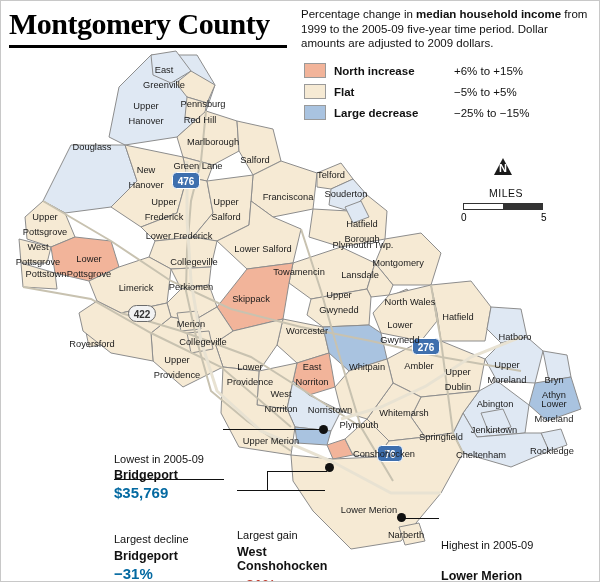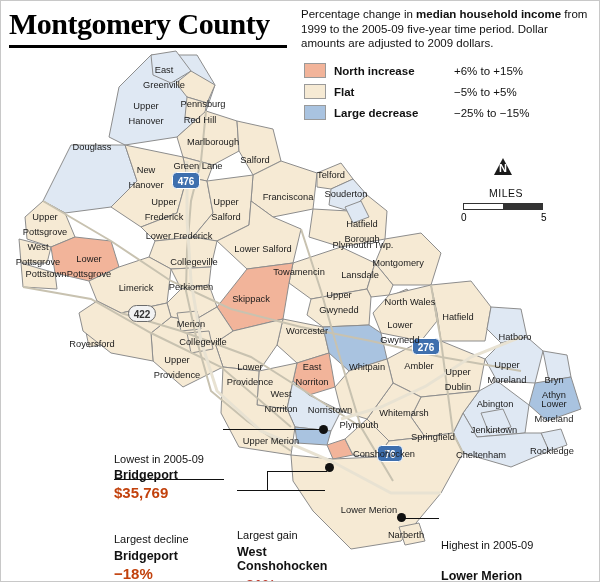--- a/index.html
+++ b/index.html
@@ -164,21 +164,21 @@
   .co-name {
     font-size: 12.5px;
     font-weight: bold;
     line-height: 14px;
   }
   .co-value {
     font-size: 15px;
     font-weight: bold;
     line-height: 18px;
   }
-  .co-blue { color: #c2410c; }
+  .co-blue { color: #0369a1; }
   .co-red  { color: #c0392b; }
   .co-rule {
     position: absolute;
     background: #111111;
     height: 1px;
   }
   .co-vrule {
     position: absolute;
     background: #111111;
     width: 1px;
@@ -457,39 +457,39 @@
       <div class="plabel" style="left: 417px; top: 364px; width: 80px;">Upper<br>Dublin</div>
       <div class="plabel" style="left: 466px; top: 357px; width: 80px;">Upper<br>Moreland</div>
       <div class="plabel" style="left: 513px; top: 372px; width: 80px;">Bryn<br>Athyn</div>
       <div class="plabel" style="left: 513px; top: 396px; width: 80px;">Lower<br>Moreland</div>
       <div class="plabel" style="left: 240px; top: 386px; width: 80px;">West<br>Norriton</div>
       <div class="plabel" style="left: 289px; top: 402px; width: 80px;">Norristown</div>
       <div class="plabel" style="left: 363px; top: 405px; width: 80px;">Whitemarsh</div>
       <div class="plabel" style="left: 454px; top: 396px; width: 80px;">Abington</div>
       <div class="plabel" style="left: 318px; top: 417px; width: 80px;">Plymouth</div>
       <div class="plabel" style="left: 453px; top: 422px; width: 80px;">Jenkintown</div>
-      <div class="plabel" style="left: 392px; top: 429px; width: 80px;">Springfield</div>
+      <div class="plabel" style="left: 400px; top: 429px; width: 80px;">Springfield</div>
       <div class="plabel" style="left: 230px; top: 433px; width: 80px;">Upper Merion</div>
       <div class="plabel" style="left: 440px; top: 447px; width: 80px;">Cheltenham</div>
       <div class="plabel" style="left: 511px; top: 443px; width: 80px;">Rockledge</div>
       <div class="plabel" style="left: 343px; top: 446px; width: 80px;">Conshohocken</div>
       <div class="plabel" style="left: 328px; top: 502px; width: 80px;">Lower Merion</div>
       <div class="plabel" style="left: 365px; top: 527px; width: 80px;">Narberth</div>
     </div>
 
   <div class="callout co-small" style="left:113px;top:420px;">Lowest in 2005-09</div>
   <div class="callout co-name" style="left:113px;top:435px;">Bridgeport</div>
   <div class="callout co-value co-blue" style="left:113px;top:451px;">$35,769</div>
   <div class="leader" style="left:222px;top:428px;width:100px;"></div>
   <div class="dot" style="left:318px;top:424px;"></div>
   <div class="co-rule" style="left:113px;top:478px;width:110px;"></div>
 
   <div class="callout co-small" style="left:113px;top:500px;">Largest decline</div>
   <div class="callout co-name" style="left:113px;top:516px;">Bridgeport</div>
-  <div class="callout co-value co-blue" style="left:113px;top:532px;">−18%</div>
+  <div class="callout co-value co-blue" style="left:113px;top:532px;">−31%</div>
 
   <div class="co-rule" style="left:236px;top:489px;width:88px;"></div>
   <div class="co-vrule" style="left:266px;top:470px;height:20px;"></div>
   <div class="dot" style="left:324px;top:462px;"></div>
   <div class="leader" style="left:266px;top:470px;width:60px;"></div>
   <div class="callout co-small" style="left:236px;top:496px;">Largest gain</div>
   <div class="callout co-name" style="left:236px;top:512px;width:100px;"><span>West Conshohocken</span></div>
   <div class="callout co-value co-red" style="left:236px;top:543px;">+21%</div>
 
   <div class="dot" style="left:396px;top:512px;"></div>

